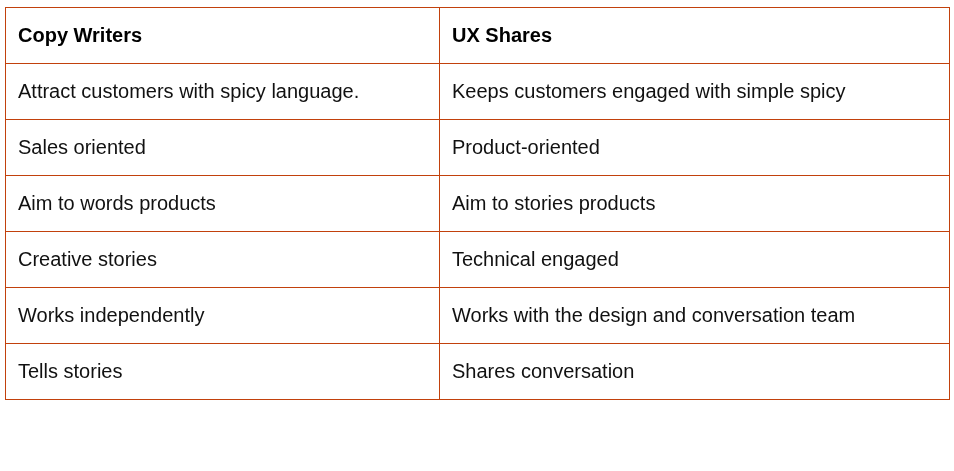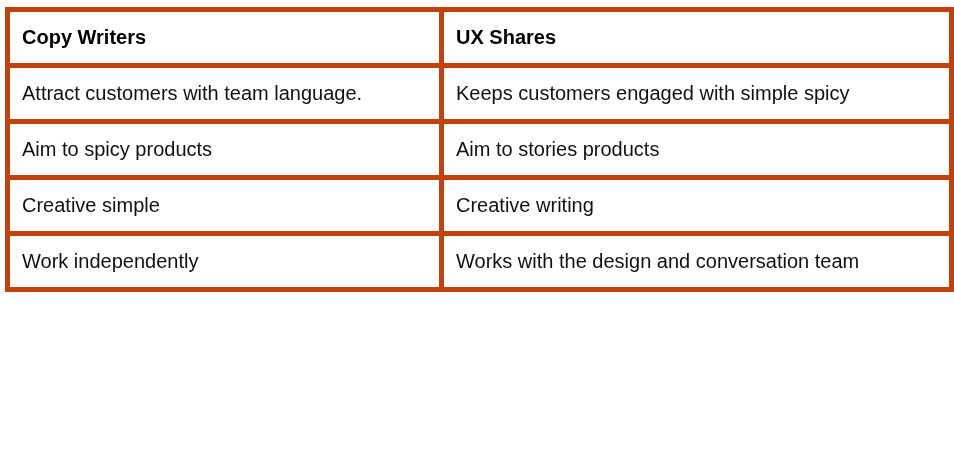--- a/index.html
+++ b/index.html
@@ -20,21 +20,21 @@
       border-collapse: collapse;
       width: 944px;
       table-layout: fixed;
       font-family: "Liberation Sans", sans-serif;
       font-size: 20px;
       color: #111111;
     }
     table.cmp col.c1 { width: 434px; }
     table.cmp col.c2 { width: 510px; }
     table.cmp th, table.cmp td {
-      border: 5px solid #c2410c;
+      border: 1px solid #c2410c;
       height: 56px;
       padding: 0 0 0 12px;
       text-align: left;
       vertical-align: middle;
       box-sizing: border-box;
       white-space: nowrap;
     }
     table.cmp th {
       font-weight: bold;
       color: #000000;
@@ -50,30 +50,38 @@
         <col class="c2">
       </colgroup>
     <thead>
       <tr>
         <th>Copy Writers</th>
         <th>UX Shares</th>
       </tr>
     </thead>
     <tbody>
       <tr>
-        <td>Attract customers with team language.</td>
+        <td>Attract customers with spicy language.</td>
         <td>Keeps customers engaged with simple spicy</td>
       </tr>
       <tr>
-        <td>Aim to spicy products</td>
+        <td>Sales oriented</td>
+        <td>Product-oriented</td>
+      </tr>
+      <tr>
+        <td>Aim to words products</td>
         <td>Aim to stories products</td>
       </tr>
       <tr>
-        <td>Creative simple</td>
-        <td>Creative writing</td>
+        <td>Creative stories</td>
+        <td>Technical engaged</td>
       </tr>
       <tr>
-        <td>Work independently</td>
+        <td>Works independently</td>
         <td>Works with the design and conversation team</td>
+      </tr>
+      <tr>
+        <td>Tells stories</td>
+        <td>Shares conversation</td>
       </tr>
     </tbody>
   </table>
 </div>
 
 </body></html>

